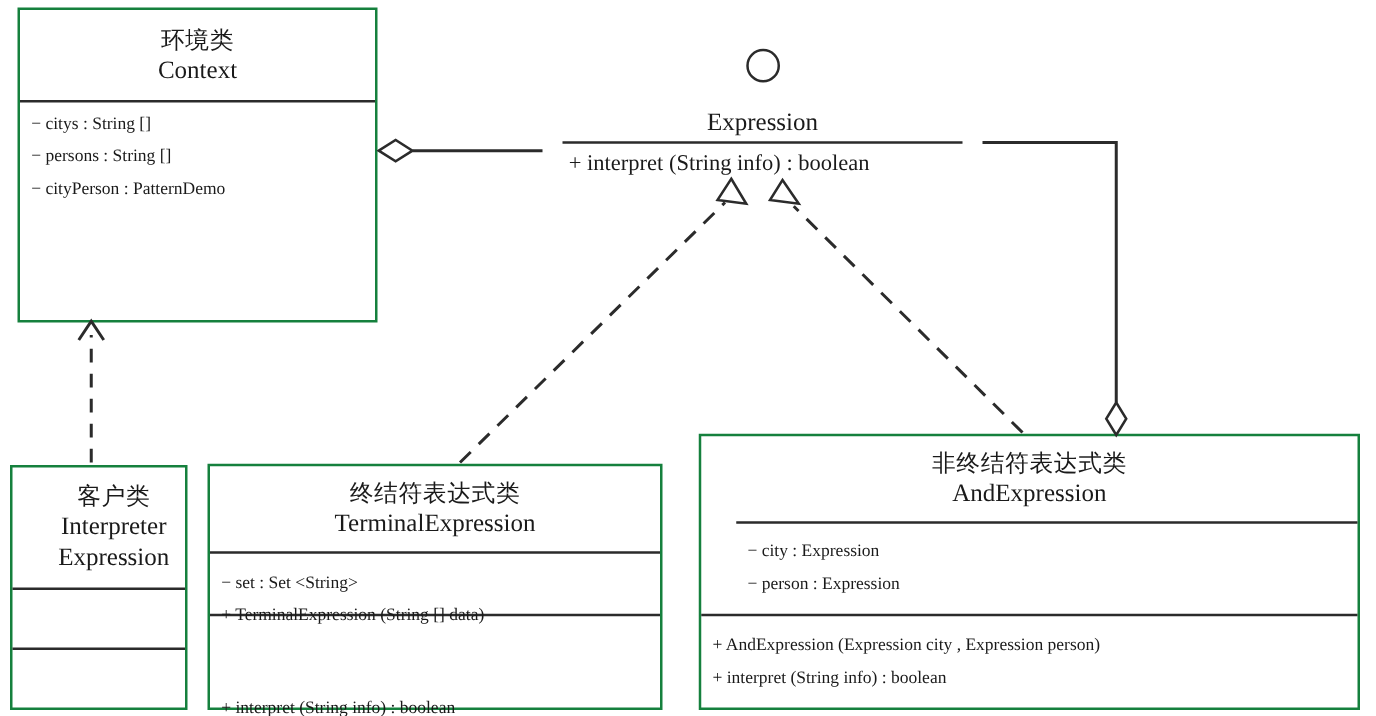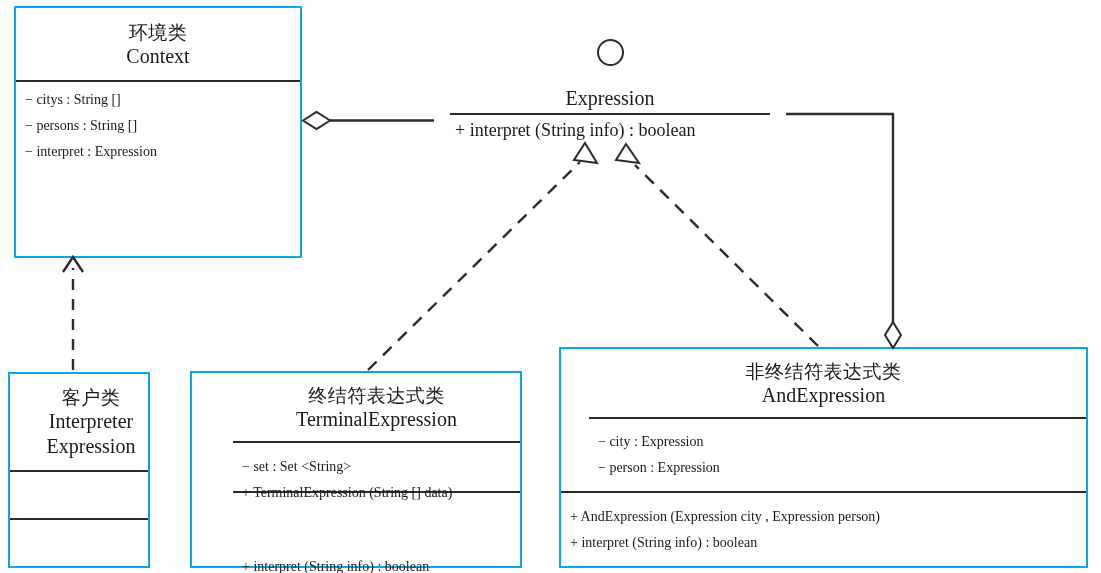--- a/index.html
+++ b/index.html
@@ -14,21 +14,21 @@
     height: 573px;
     background: #ffffff;
     font-family: "Liberation Serif", "DejaVu Serif", serif;
     color: #1a1a1a;
     overflow: hidden;
   }
   
   .uml-class {
     position: absolute;
     box-sizing: border-box;
-    border: 2px solid #0ea5e9;
+    border: 2px solid #15803d;
     background: #ffffff;
     display: flex;
     flex-direction: column;
   }
   .compartment {
     box-sizing: border-box;
     display: flex;
     flex-direction: column;
     justify-content: center;
   }
@@ -100,21 +100,21 @@
 <div id="canvas">
 
   <div class="uml-class" style="left:14px; top:6px; width:288px; height:252px;">
     <div class="compartment header" style="height:72px;">
       <div class="cn-name">环境类</div>
       <div class="en-name">Context</div>
     </div>
     <div class="compartment members" style="height:90px;">
       <div class="member">− citys : String []</div>
       <div class="member">− persons : String []</div>
-      <div class="member">− interpret : Expression</div>
+      <div class="member">− cityPerson : PatternDemo</div>
     </div>
   </div>
 
   <div class="iface-circle" style="left:597px; top:39px; width:27px; height:27px;"></div>
 
   <div class="iface-label" style="left:520px; top:86px; width:180px;">Expression</div>
 
   <div class="rule" style="left:450px; top:113px; width:320px; height:2px;"></div>
 
   <div class="iface-method" style="left:455px; top:118px;">+ interpret (String info) : boolean</div>
@@ -122,21 +122,21 @@
   <div class="uml-class" style="left:8px; top:372px; width:142px; height:196px;">
     <div class="compartment header" style="height:96px;margin-left:24px;">
       <div class="cn-name">客户类</div>
       <div class="en-name">Interpreter</div>
       <div class="en-name">Expression</div>
     </div>
     <div class="compartment members" style="height:48px;"></div>
     <div class="compartment members" style="height:48px;"></div>
   </div>
 
-  <div class="uml-class" style="left:190px; top:371px; width:332px; height:197px;padding-left:41px;">
+  <div class="uml-class" style="left:166px; top:371px; width:364px; height:197px;">
     <div class="compartment header" style="height:68px;">
       <div class="cn-name">终结符表达式类</div>
       <div class="en-name">TerminalExpression</div>
     </div>
     <div class="compartment members" style="height:50px;">
       <div class="member">− set : Set &lt;String&gt;</div>
     </div>
     <div class="compartment members" style="height:75px;gap:48px;">
       <div class="member">+ TerminalExpression (String [] data)</div>
       <div class="member">+ interpret (String info) : boolean</div>

